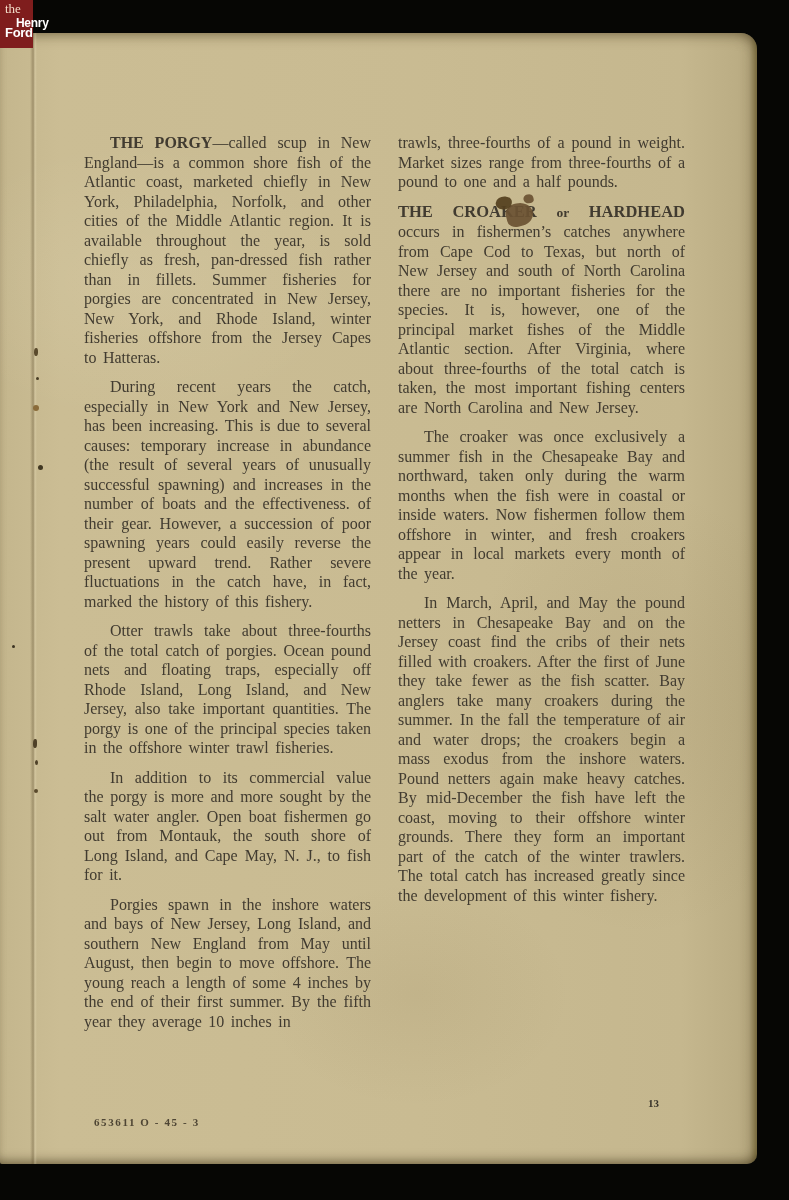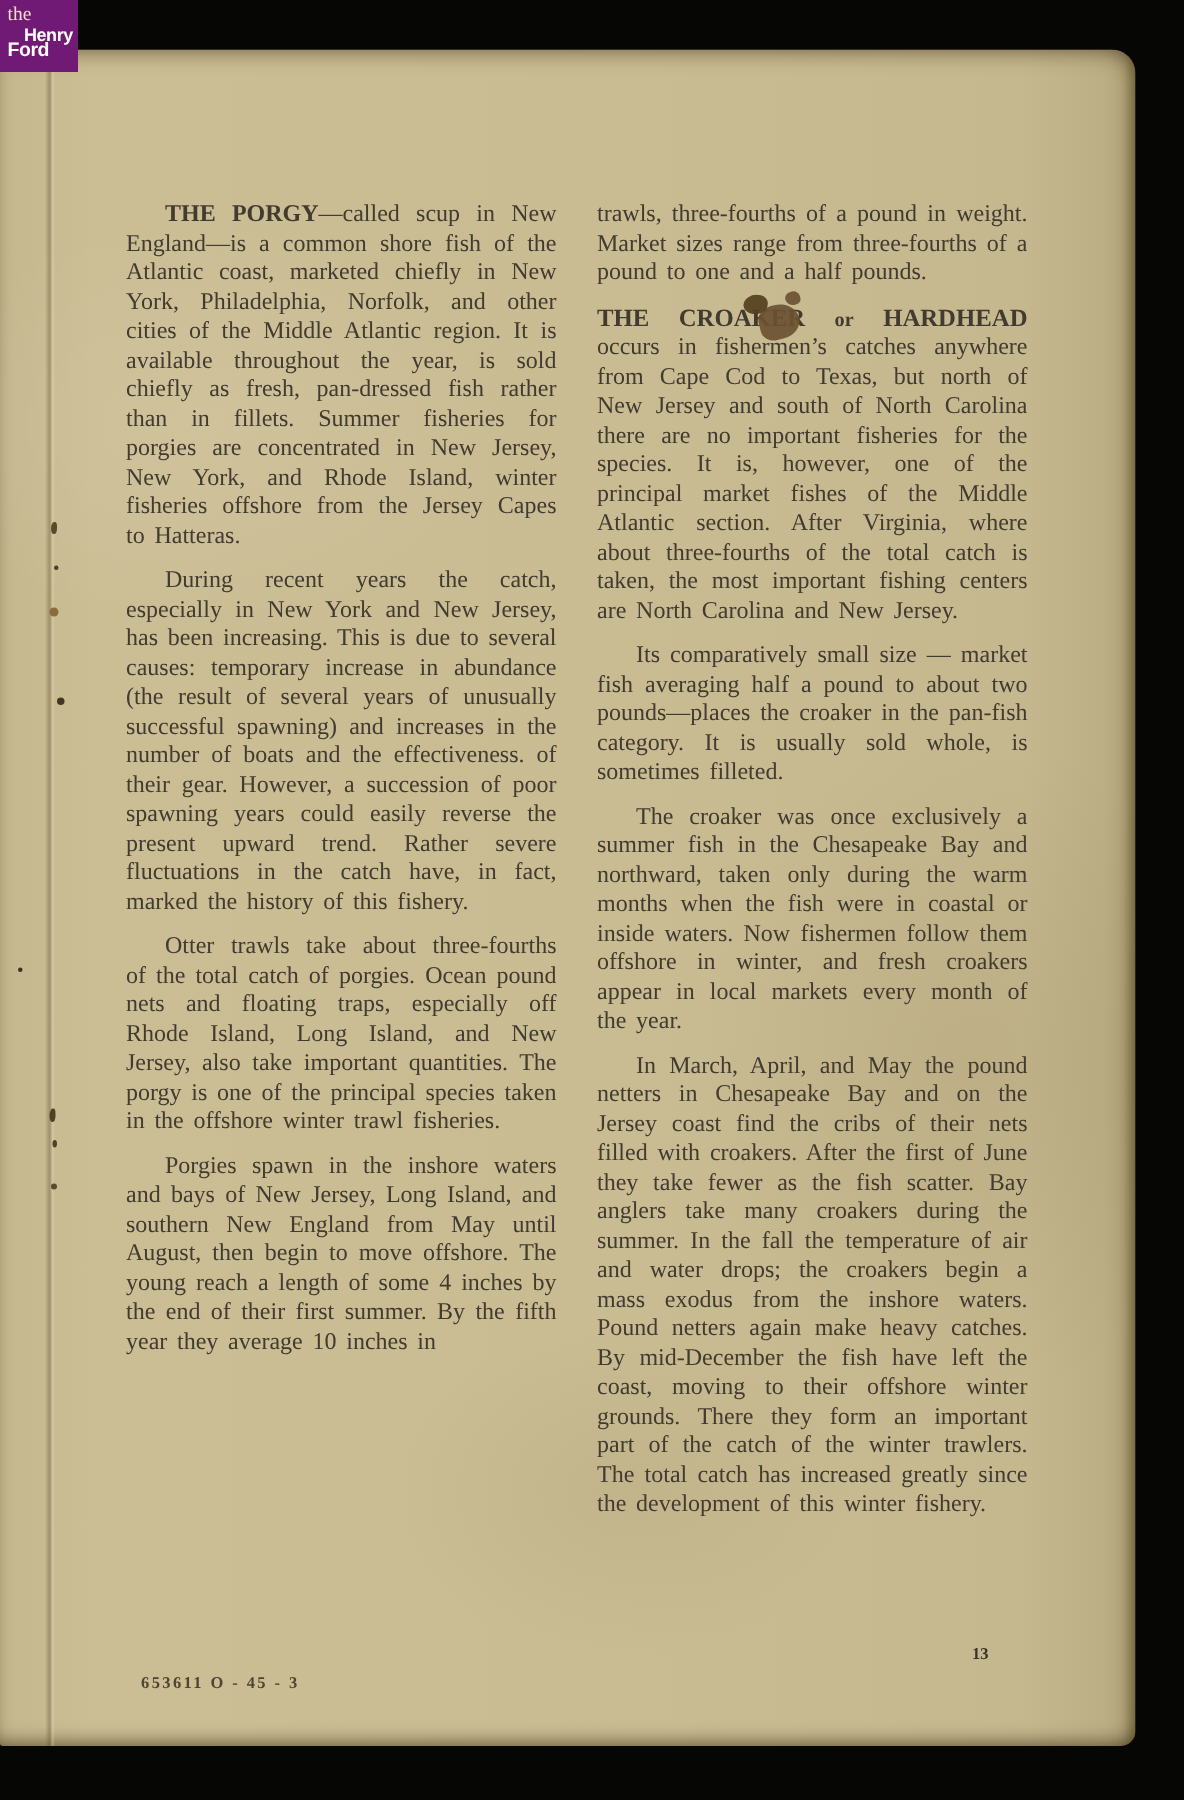--- a/index.html
+++ b/index.html
@@ -42,22 +42,22 @@
   .s3 { left: 33px; top: 372px; width: 6px; height: 6px; background:#8a6b3a; }
   .s4 { left: 38px; top: 432px; width: 5px; height: 5px; background:#403722; }
   .s5 { left: 12px; top: 612px; width: 3px; height: 3px; background:#3c3322; }
   .s6 { left: 33px; top: 706px; width: 4px; height: 9px; background:#4f4128; border-radius: 60% 40% 50% 50%; }
   .s7 { left: 35px; top: 727px; width: 3px; height: 5px; background:#4f4128; }
   .s8 { left: 34px; top: 756px; width: 4px; height: 4px; background:#5a4a2c; }
 
   
   .logo {
     position: absolute; left: 0; top: 0;
-    width: 52px; height: 48px;
-    background: #701a75;
+    width: 33px; height: 48px;
+    background: #7f1d1d;
     z-index: 5;
   }
   .logo-the  { position:absolute; left:5px;  top:1px;  font-family:"Liberation Serif",serif; font-size:13px; color:#f3ddc9; }
   .logo-henry{ position:absolute; left:16px; top:16px; font-family:"Liberation Sans",sans-serif; font-weight:bold; font-size:12px; color:#ffffff; letter-spacing:-.3px; }
   .logo-ford { position:absolute; left:5px;  top:25px; font-family:"Liberation Sans",sans-serif; font-weight:bold; font-size:13px; color:#ffffff; letter-spacing:-.3px; }
 
   
   .running-head {
     position: absolute; left: 398px; top: 57px;
     width: 260px; text-align: right;
@@ -139,27 +139,27 @@
   <div class="speck s7"></div>
   <div class="speck s8"></div>
 
 
   <div class="columns">
 
     <div class="col">
       <p class="para"><span class="lead">THE PORGY</span><span>—called scup in New England—is a common shore fish of the Atlantic coast, marketed chiefly in New York, Philadelphia, Norfolk, and other cities of the Middle Atlantic region. It is available throughout the year, is sold chiefly as fresh, pan-dressed fish rather than in fillets. Summer fisheries for porgies are concentrated in New Jersey, New York, and Rhode Island, winter fisheries offshore from the Jersey Capes to Hatteras.</span></p>
       <p class="para"><span>During recent years the catch, especially in New York and New Jersey, has been increasing. This is due to several causes: temporary increase in abundance (the result of several years of unusually successful spawning) and increases in the number of boats and the effectiveness. of their gear. However, a succession of poor spawning years could easily reverse the present upward trend. Rather severe fluctuations in the catch have, in fact, marked the history of this fishery.</span></p>
       <p class="para"><span>Otter trawls take about three-fourths of the total catch of porgies. Ocean pound nets and floating traps, especially off Rhode Island, Long Island, and New Jersey, also take important quantities. The porgy is one of the principal species taken in the offshore winter trawl fisheries.</span></p>
+      <p class="para"><span>In addition to its commercial value the porgy is more and more sought by the salt water angler. Open boat fishermen go out from Montauk, the south shore of Long Island, and Cape May, N. J., to fish for it.</span></p>
       <p class="para"><span>Porgies spawn in the inshore waters and bays of New Jersey, Long Island, and southern New England from May until August, then begin to move offshore. The young reach a length of some 4 inches by the end of their first summer. By the fifth year they average 10 inches in</span></p>
     </div>
 
     <div class="col">
       <p class="para noindent"><span>trawls, three-fourths of a pound in weight. Market sizes range from three-fourths of a pound to one and a half pounds.</span></p>
       <p class="para noindent"><span class="croaker-headline"><span>THE CROAKER</span> <span class="or-connector">or</span> <span>HARDHEAD</span></span><span>occurs in fishermen’s catches anywhere from Cape Cod to Texas, but north of New Jersey and south of North Carolina there are no important fisheries for the species. It is, however, one of the principal market fishes of the Middle Atlantic section. After Virginia, where about three-fourths of the total catch is taken, the most important fishing centers are North Carolina and New Jersey.</span></p>
-      <p class="para"><span>Its comparatively small size — market fish averaging half a pound to about two pounds—places the croaker in the pan-fish category. It is usually sold whole, is sometimes filleted.</span></p>
       <p class="para"><span>The croaker was once exclusively a summer fish in the Chesapeake Bay and northward, taken only during the warm months when the fish were in coastal or inside waters. Now fishermen follow them offshore in winter, and fresh croakers appear in local markets every month of the year.</span></p>
       <p class="para"><span>In March, April, and May the pound netters in Chesapeake Bay and on the Jersey coast find the cribs of their nets filled with croakers. After the first of June they take fewer as the fish scatter. Bay anglers take many croakers during the summer. In the fall the temperature of air and water drops; the croakers begin a mass exodus from the inshore waters. Pound netters again make heavy catches. By mid-December the fish have left the coast, moving to their offshore winter grounds. There they form an important part of the catch of the winter trawlers. The total catch has increased greatly since the development of this winter fishery.</span></p>
     </div>
 
   </div>
 
   <div class="stain"></div>
 
   <div class="print-code">653611 O - 45 - 3</div>
   <div class="page-number">13</div>

